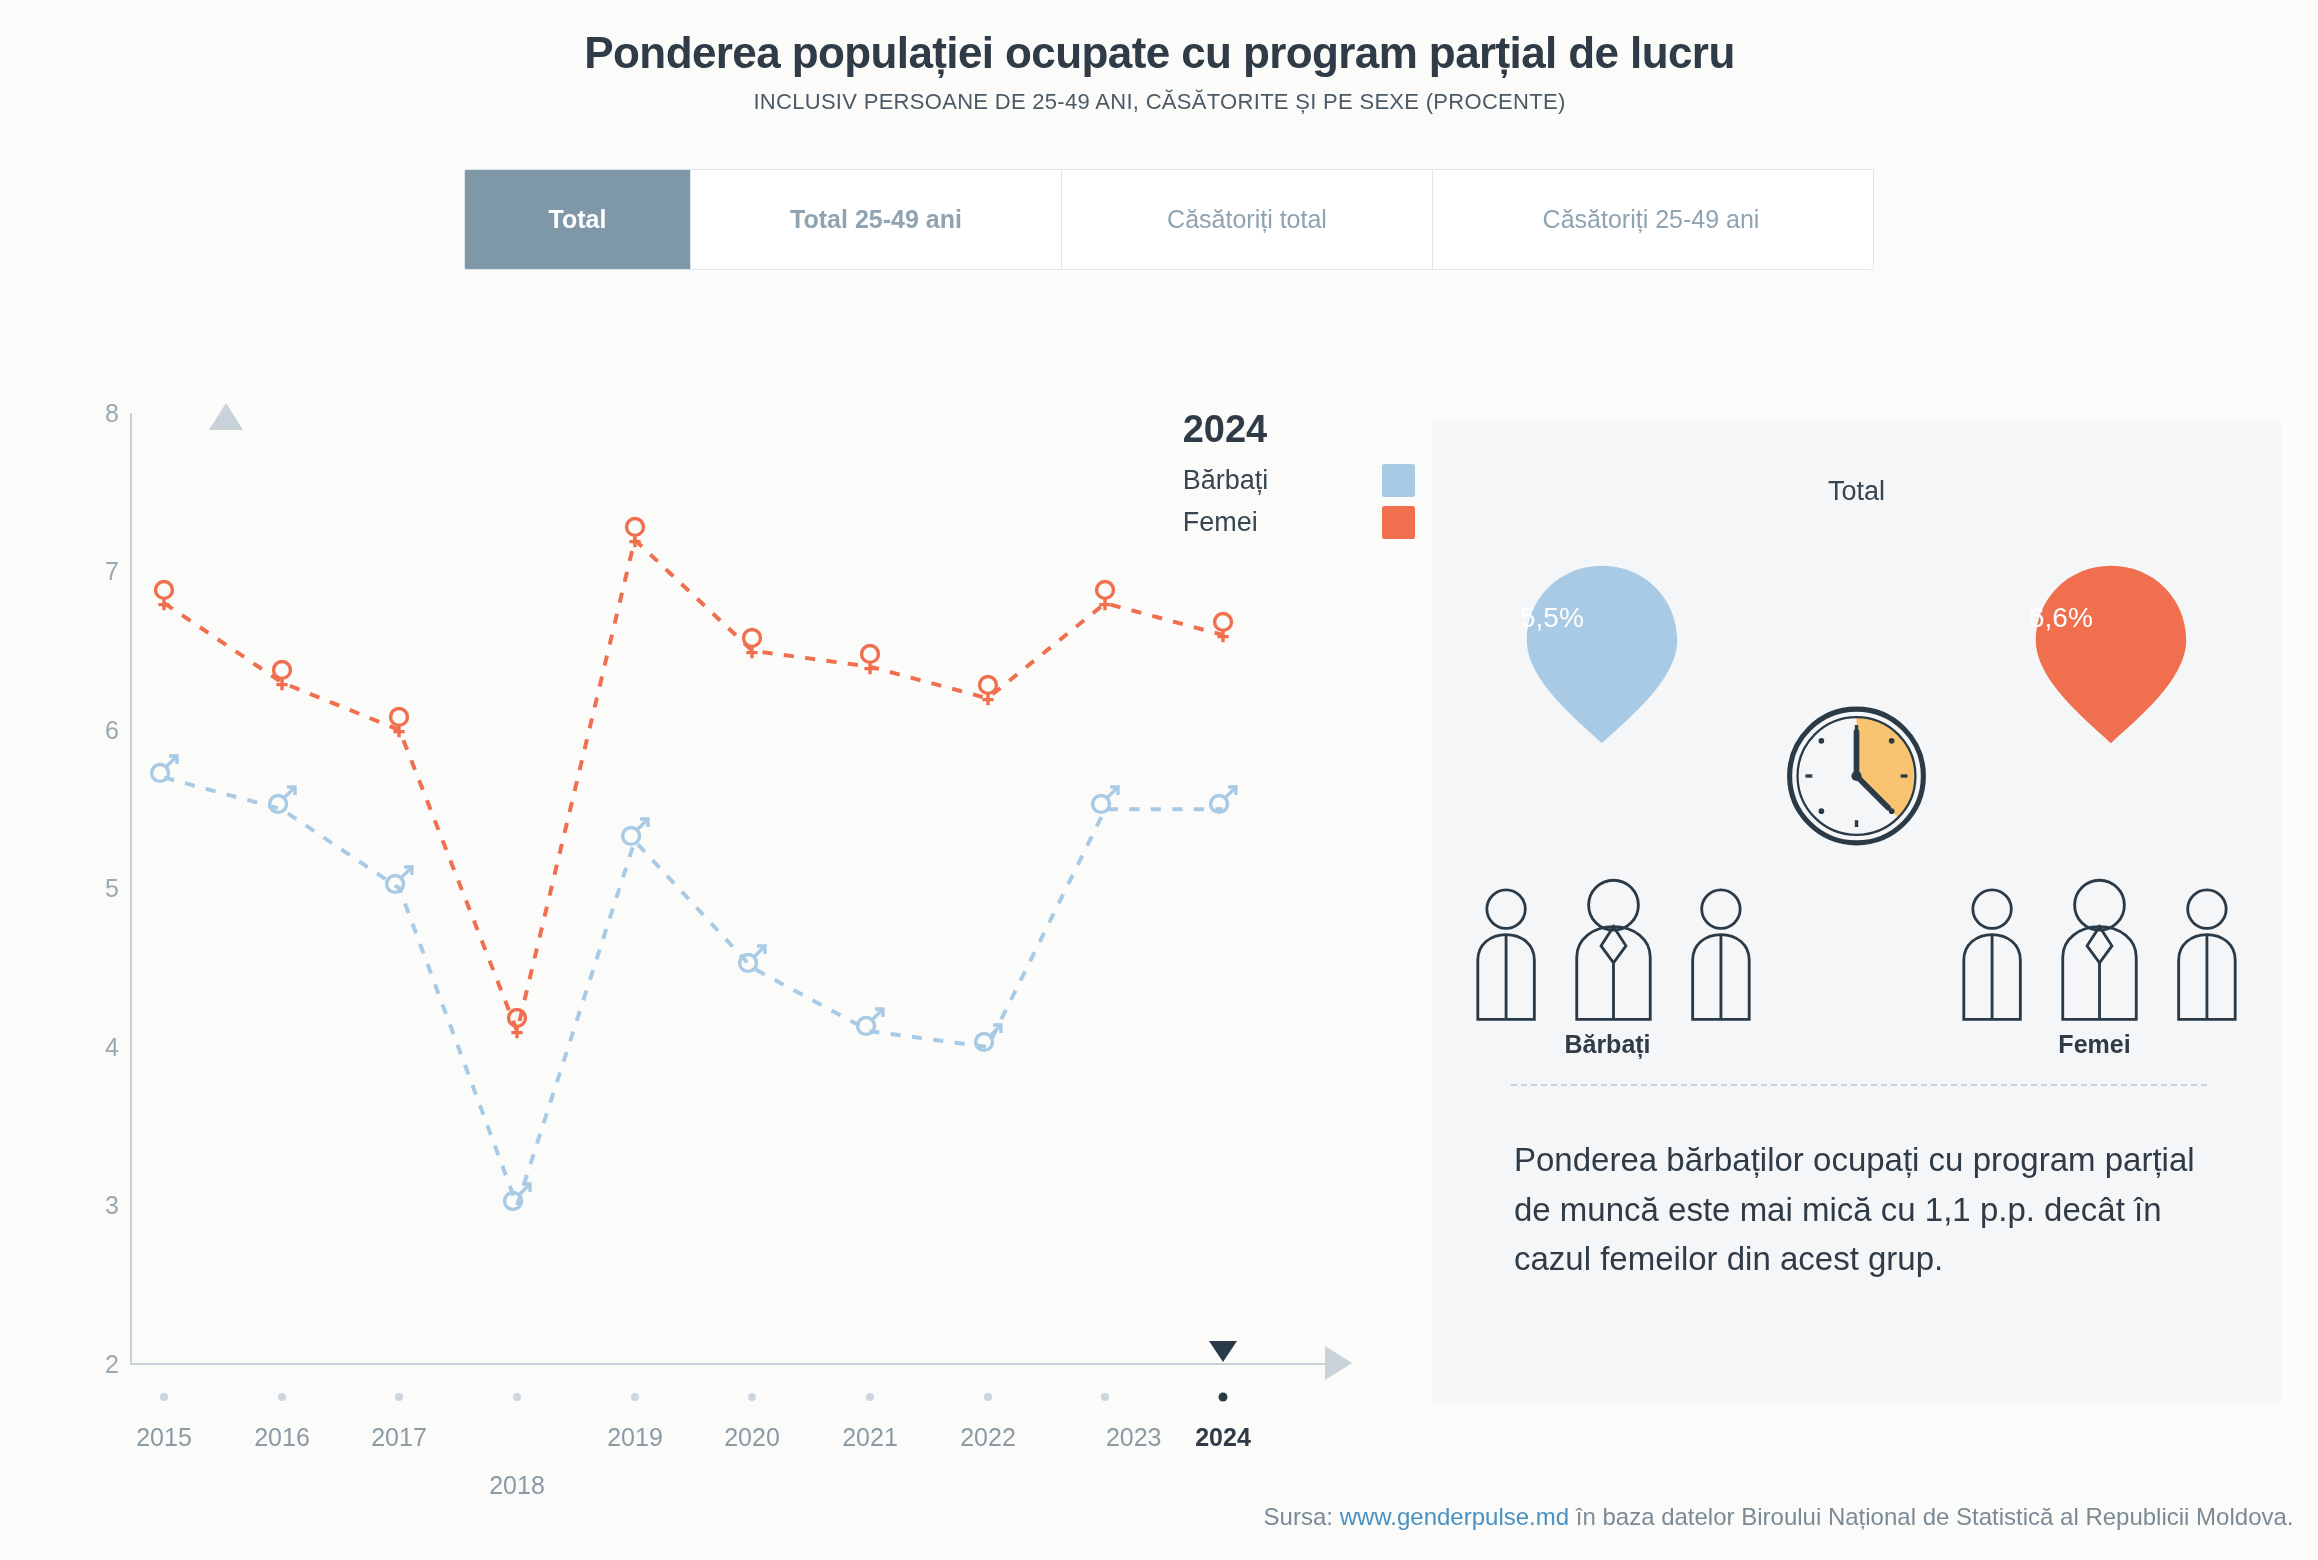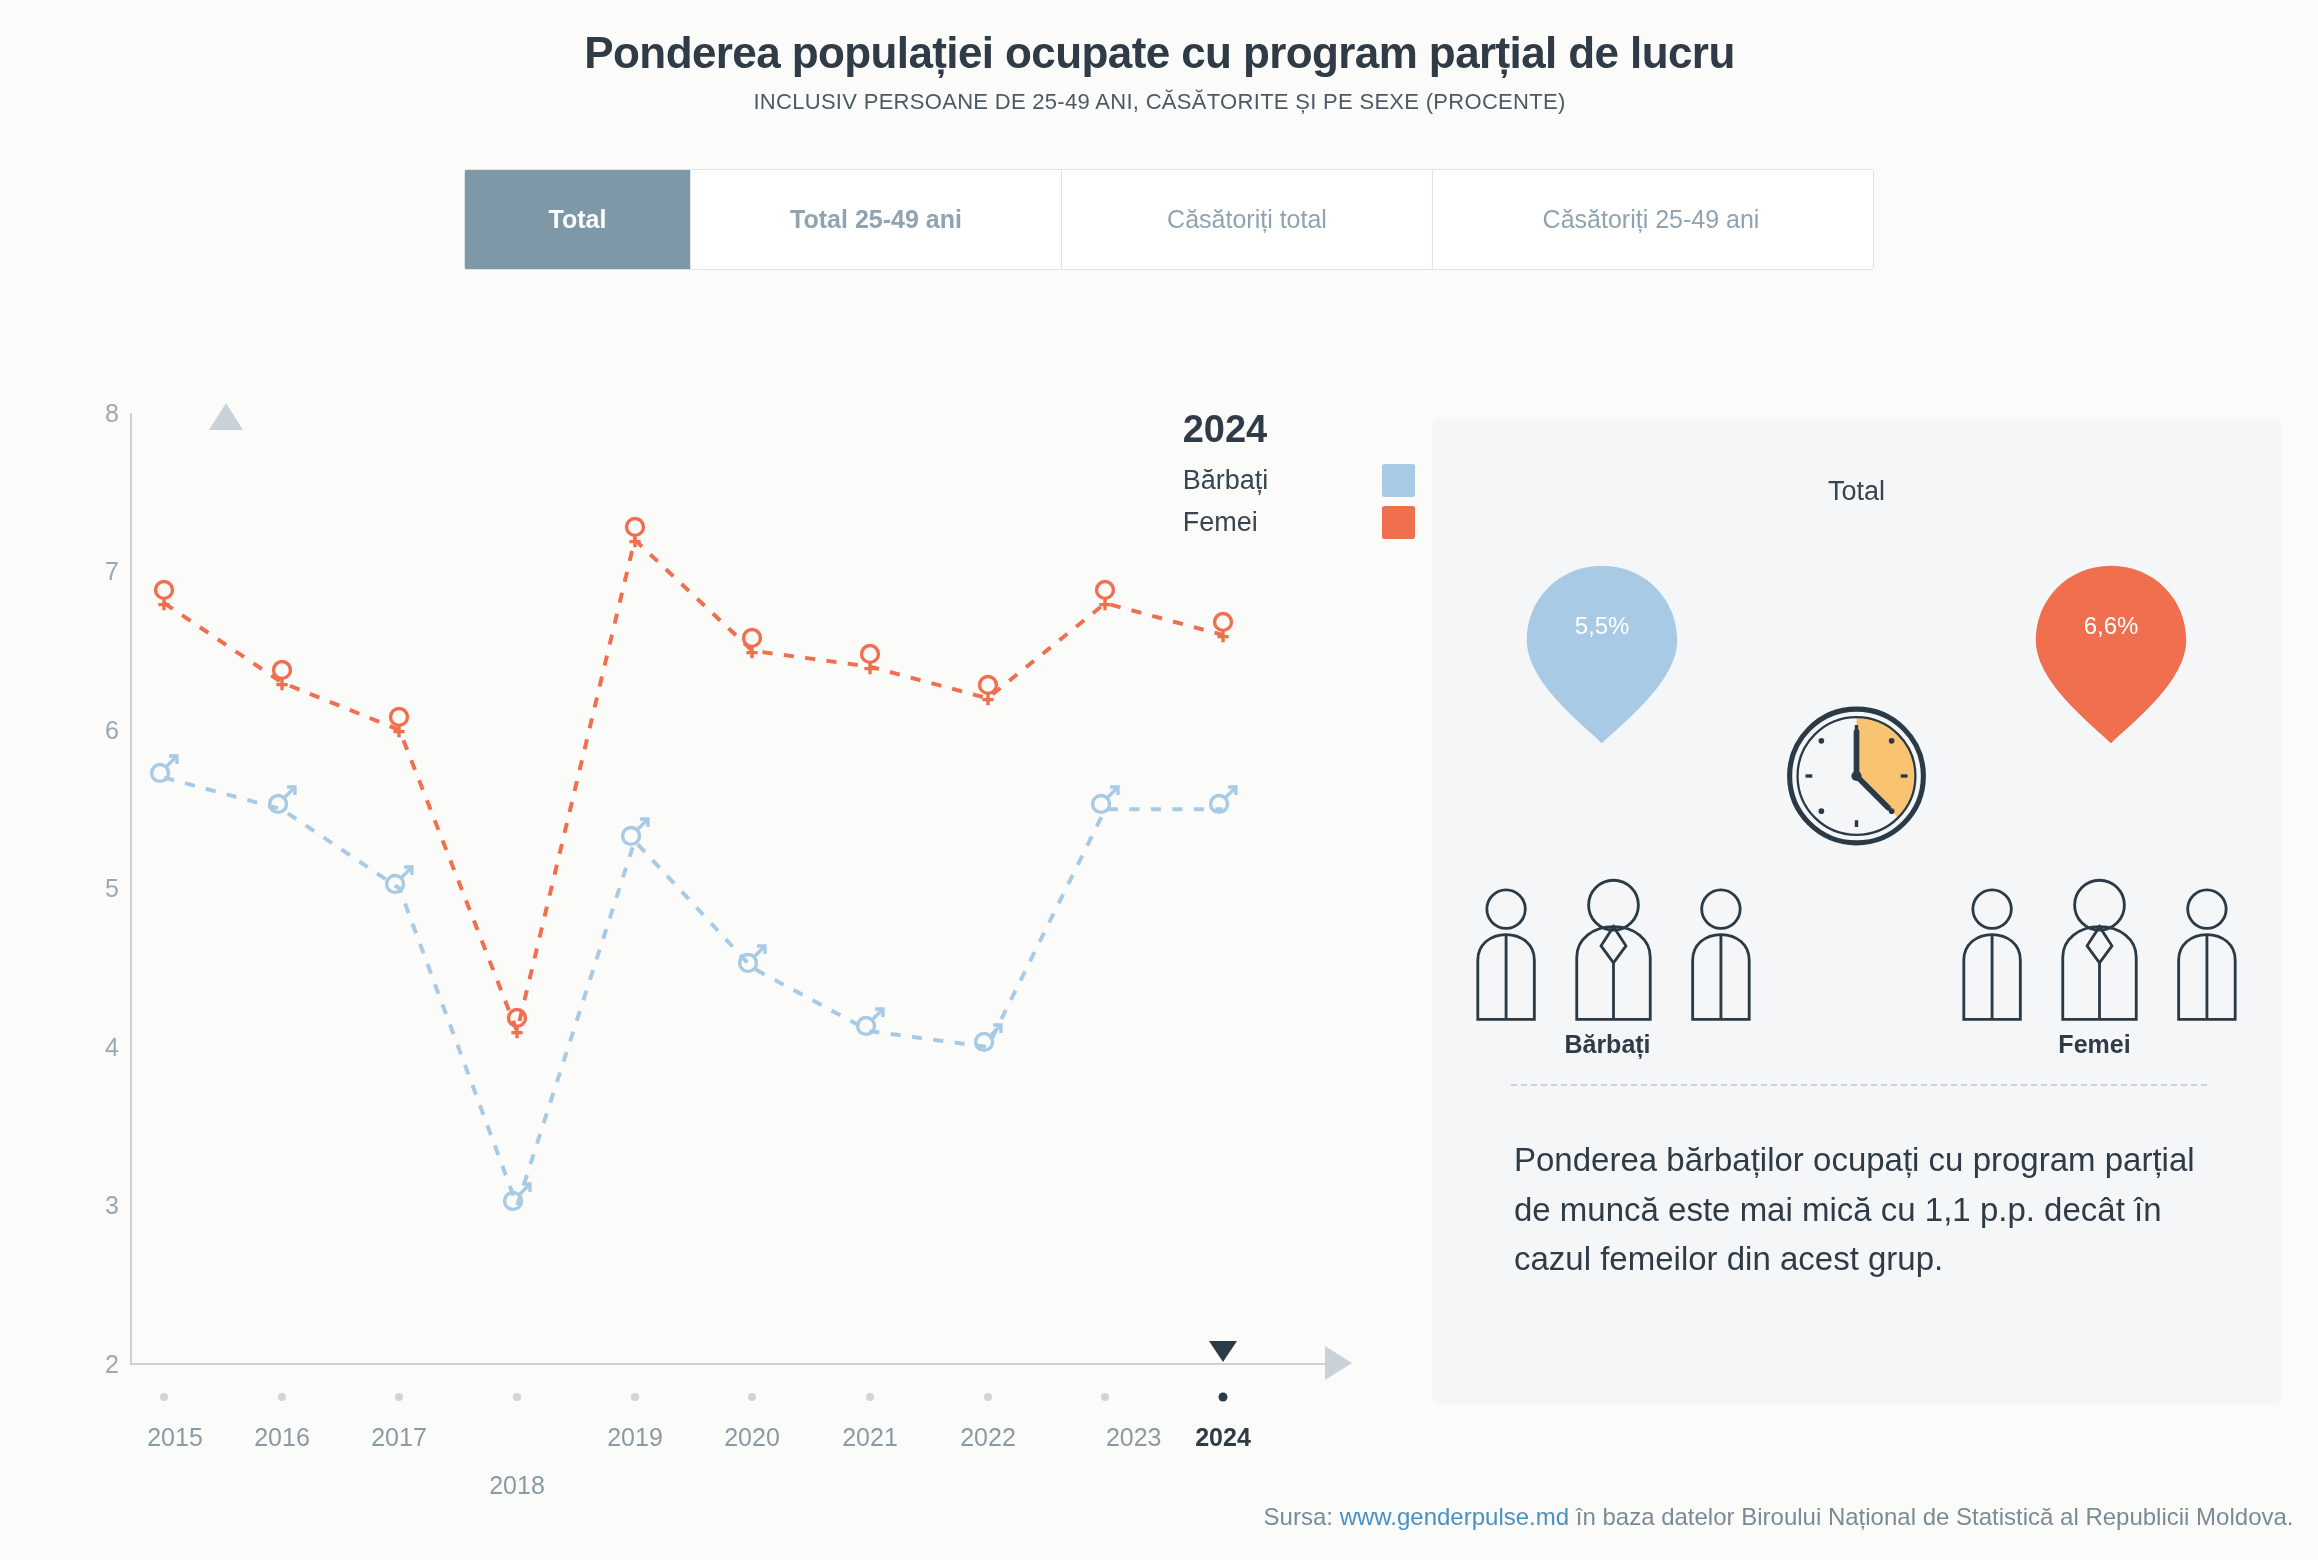--- a/index.html
+++ b/index.html
@@ -129,22 +129,22 @@
     background: #f4f6f8; border-radius: 6.8px;
   }
   .panel-title {
     position: absolute; top: 57px; width: 100%;
     text-align: center; font-size: 27px; color: #36454f;
   }
   .pin {
     position: absolute; width: 164px; height: 187px;
   }
   .pin-label {
-    position: absolute; width: 100%; text-align: center; top: 51px;
-    font-size: 24px; color: #ffffff; font-weight: normal;
+    position: absolute; width: 100%; text-align: left; top: 41px;
+    font-size: 28px; color: #ffffff; font-weight: normal;
   }
   .people-label {
     position: absolute; font-size: 25px; font-weight: bold; color: #2f3b46;
     width: 283px; text-align: center;
   }
   .divider {
     position: absolute; left: 79px; top: 665px; width: 696px;
     border-top: 2.8px dashed #c9d2d8;
   }
   .panel-note {
@@ -185,21 +185,21 @@
   <div id="yticks">
       <div class="ylabel" style="top: 968px;">2</div>
       <div class="ylabel" style="top: 809px;">3</div>
       <div class="ylabel" style="top: 651px;">4</div>
       <div class="ylabel" style="top: 492px;">5</div>
       <div class="ylabel" style="top: 334px;">6</div>
       <div class="ylabel" style="top: 175px;">7</div>
       <div class="ylabel" style="top: 17px;">8</div>
     </div>
   <div id="xticks">
-      <div class="xtick" style="left: 141px; top: 1027px;">2015</div>
+      <div class="xtick" style="left: 130px; top: 1027px;">2015</div>
       <div class="xdot" style="left: 130px; top: 1001px;"></div>
       <div class="xtick" style="left: 248px; top: 1027px;">2016</div>
       <div class="xdot" style="left: 248px; top: 1001px;"></div>
       <div class="xtick" style="left: 365px; top: 1027px;">2017</div>
       <div class="xdot" style="left: 365px; top: 1001px;"></div>
       <div class="xtick" style="left: 483px; top: 1075px; text-align: center;">2018</div>
       <div class="xdot" style="left: 483px; top: 1001px;"></div>
       <div class="xtick" style="left: 601px; top: 1027px;">2019</div>
       <div class="xdot" style="left: 601px; top: 1001px;"></div>
       <div class="xtick" style="left: 718px; top: 1027px;">2020</div>

